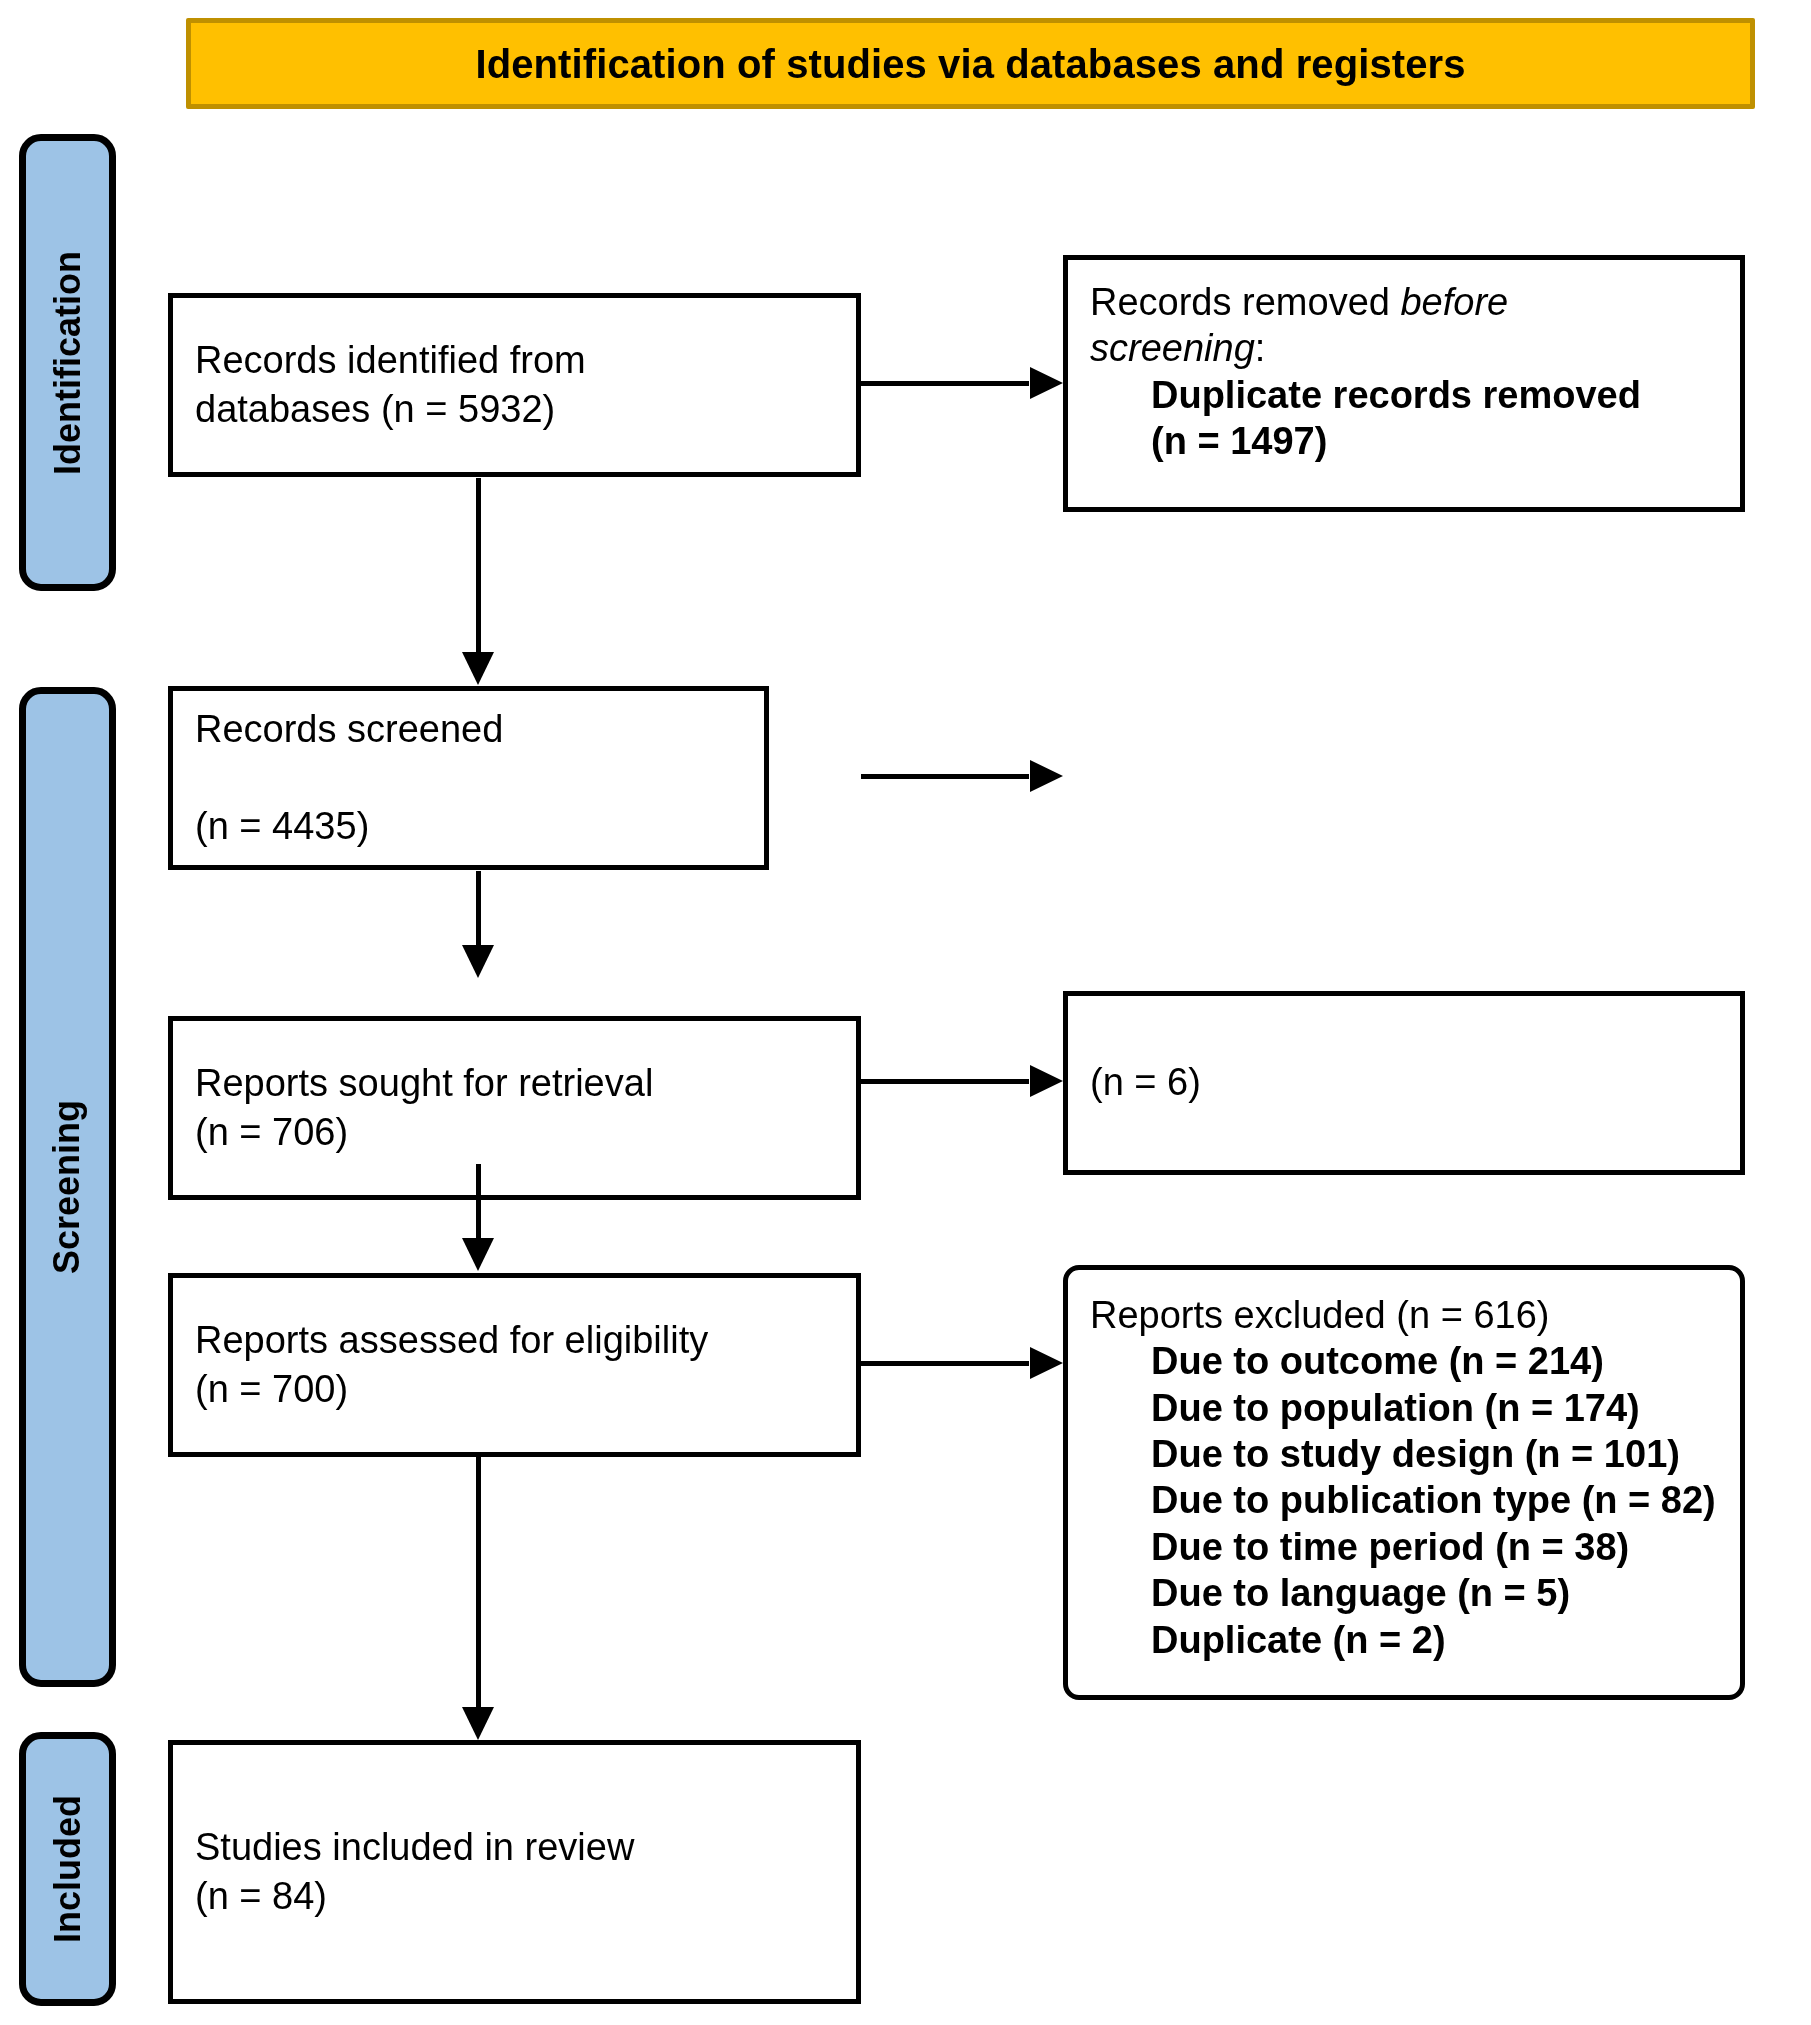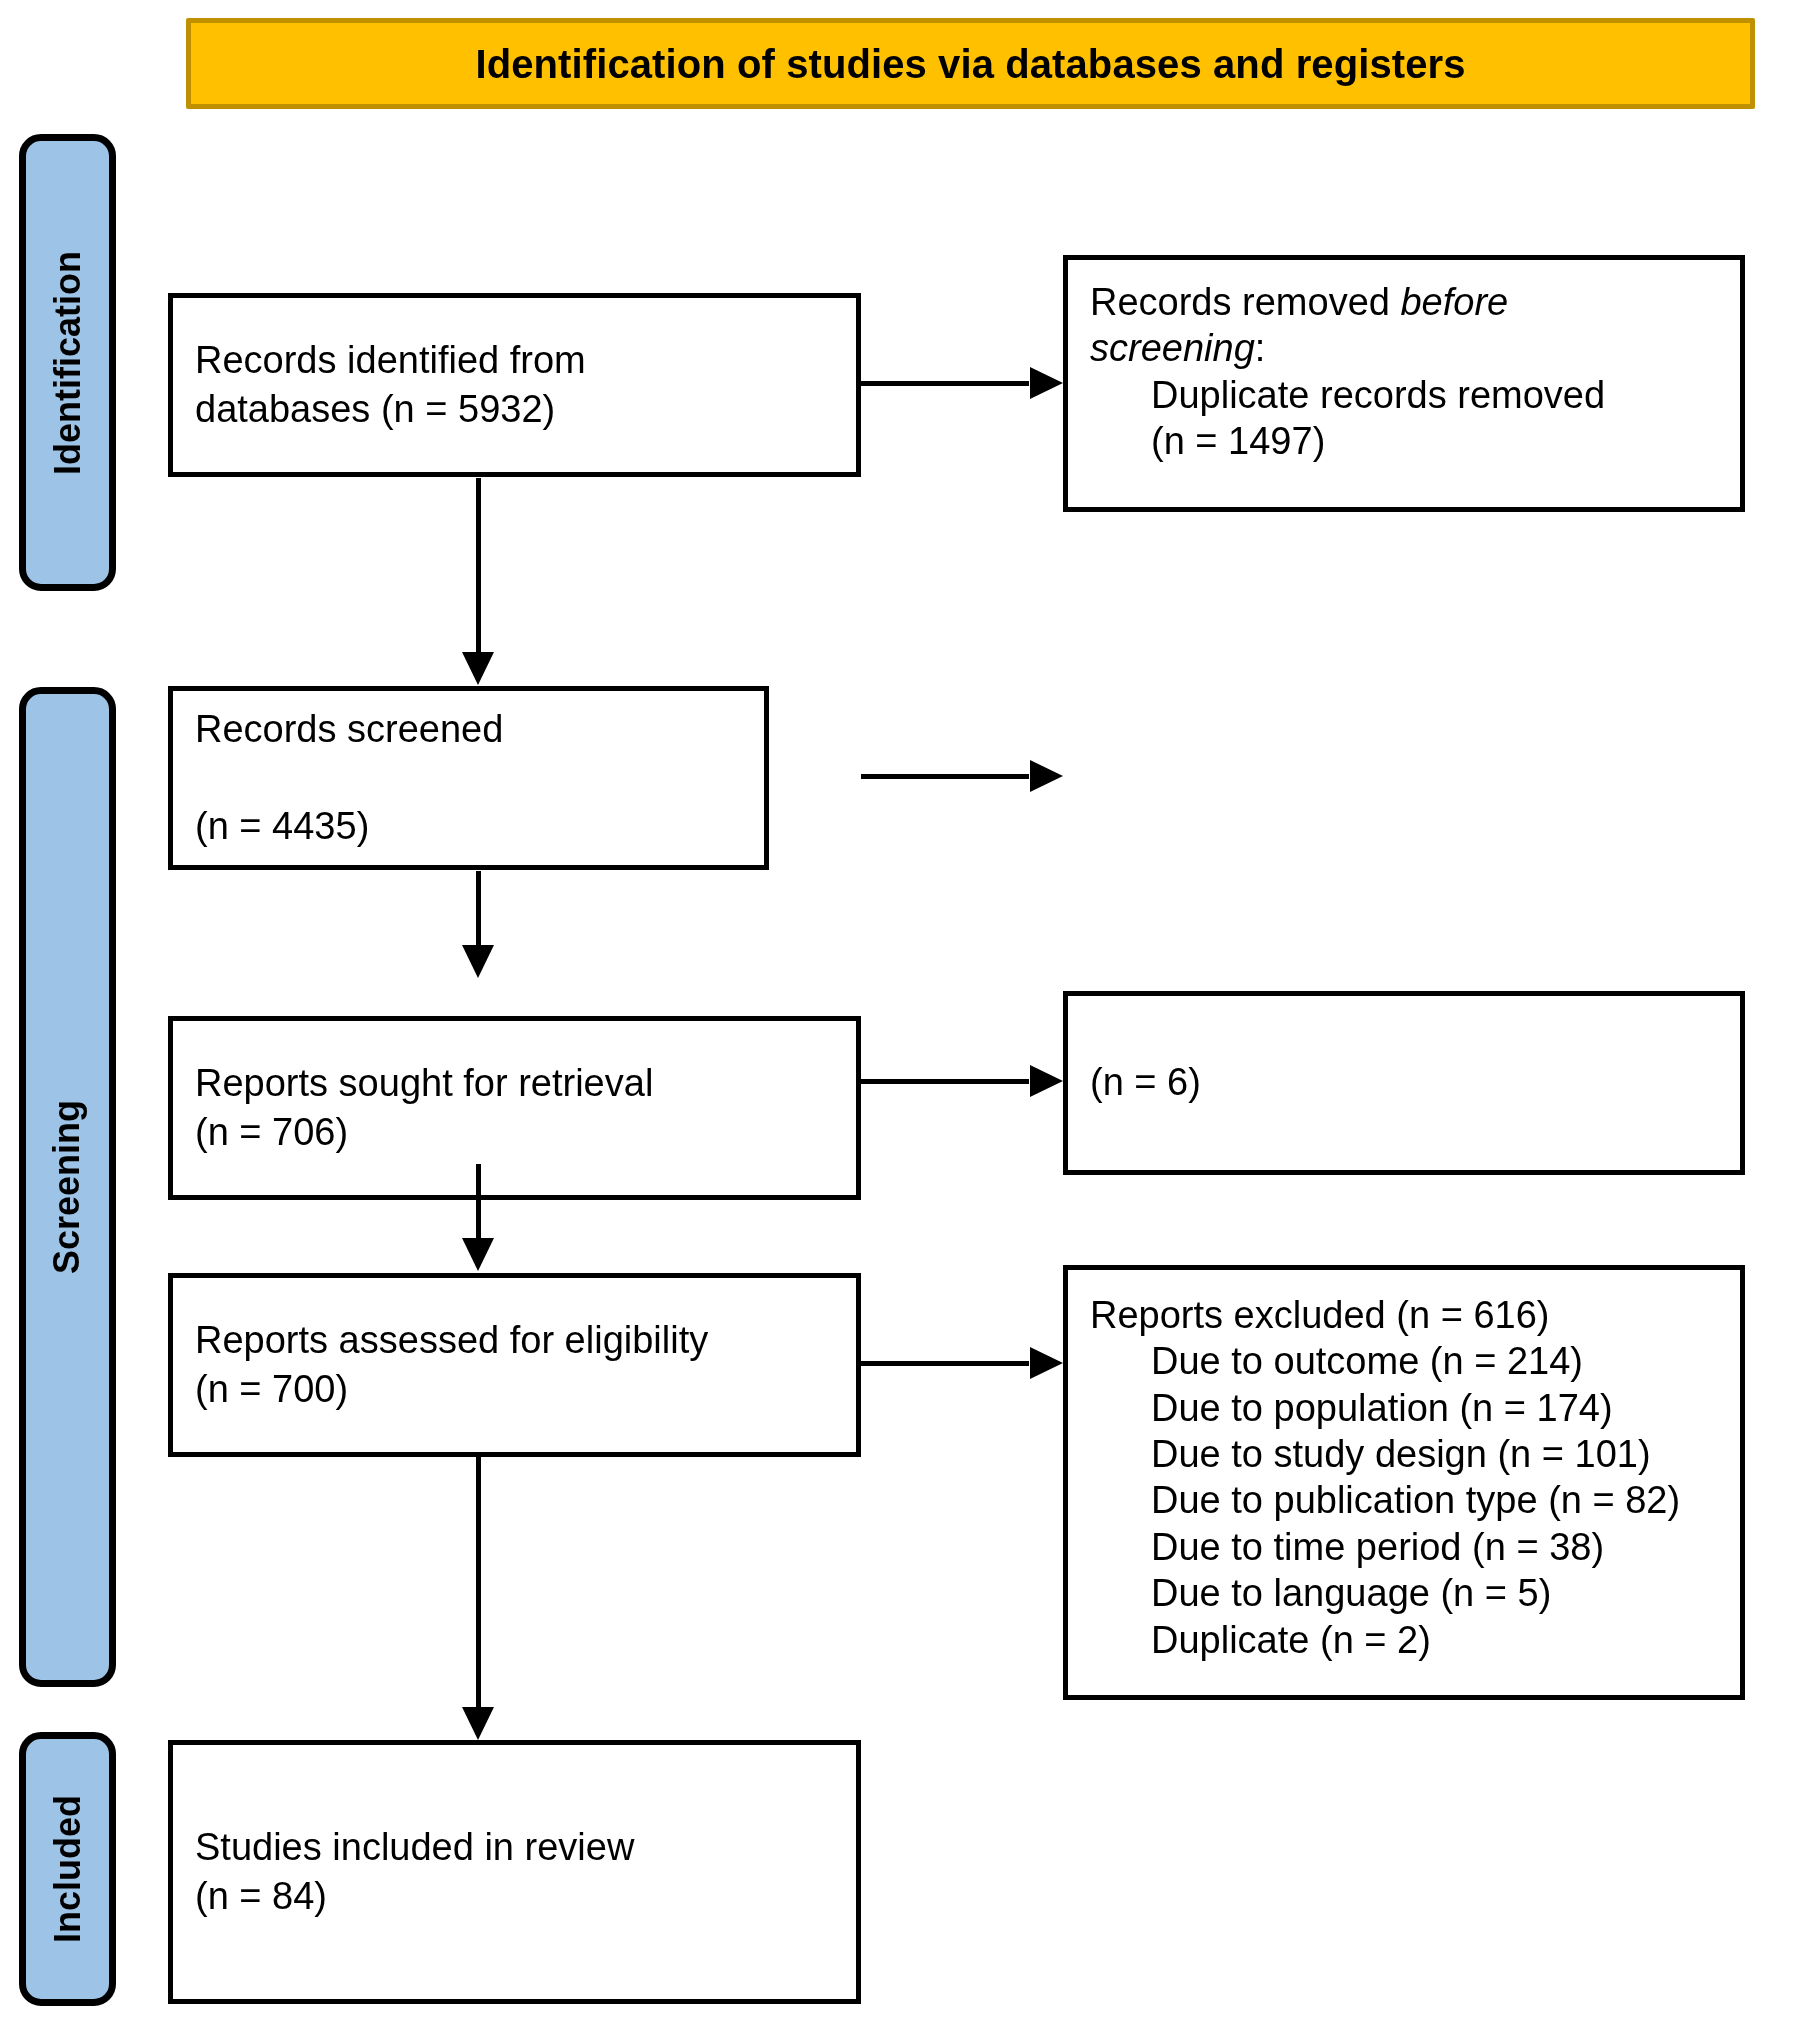--- a/index.html
+++ b/index.html
@@ -78,36 +78,36 @@
     flex-direction: column;
     justify-content: center;
     padding: 0 22px;
   }
   .box-line {
     font-size: 38px;
     color: #000000;
     line-height: 1.30;
     white-space: nowrap;
   }
-  .box-line.indent { padding-left: 61px; }
+  .box-line.indent { padding-left: 61px; font-weight: bold; }
   .box-line.tight  { line-height: 1.22; }
   .ital { font-style: italic; }
 
   
   #box-identified   { left: 168px; top: 293px;  width: 693px; height: 184px; }
   #box-screened     { left: 168px; top: 686px; width: 601px; height: 184px; gap: 48px; }
   #box-sought       { left: 168px; top: 1016px; width: 693px; height: 184px; }
   #box-assessed     { left: 168px; top: 1273px; width: 693px; height: 184px; }
   #box-included     { left: 168px; top: 1740px; width: 693px; height: 264px; }
 
   
   #box-removed      { left: 1063px; top: 255px;  width: 682px; height: 257px; }
   #box-excluded     { left: 1063px; top: 686px; width: 682px; height: 184px; }
   #box-notretrieved { left: 1063px; top: 991px; width: 682px; height: 184px; }
-  #box-repexcluded  { left: 1063px; top: 1265px; width: 682px; height: 435px; }
+  #box-repexcluded  { left: 1063px; top: 1265px; width: 682px; height: 435px; border-radius: 16px; }
 
   
   #box-removed, #box-repexcluded { justify-content: flex-start; padding-top: 19px; }
   #box-repexcluded { padding-top: 22px; }
 
   
   .conn {
     position: absolute;
     background: #000000;
   }

